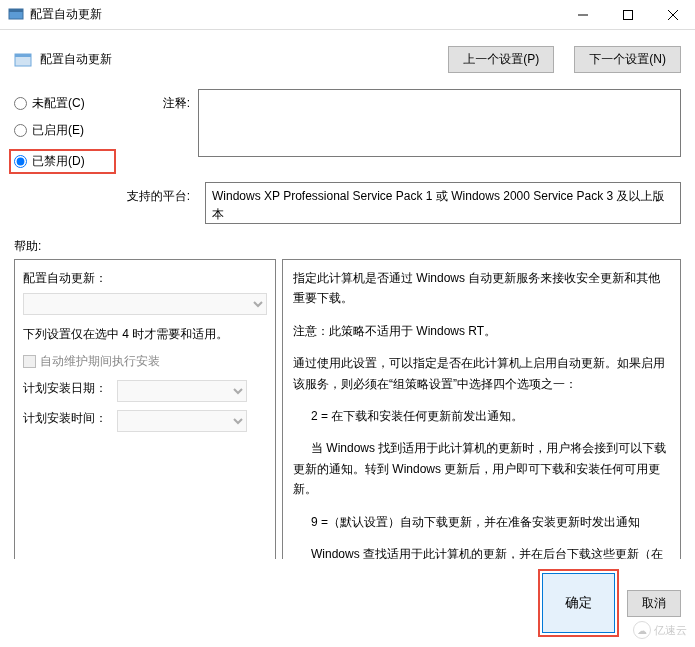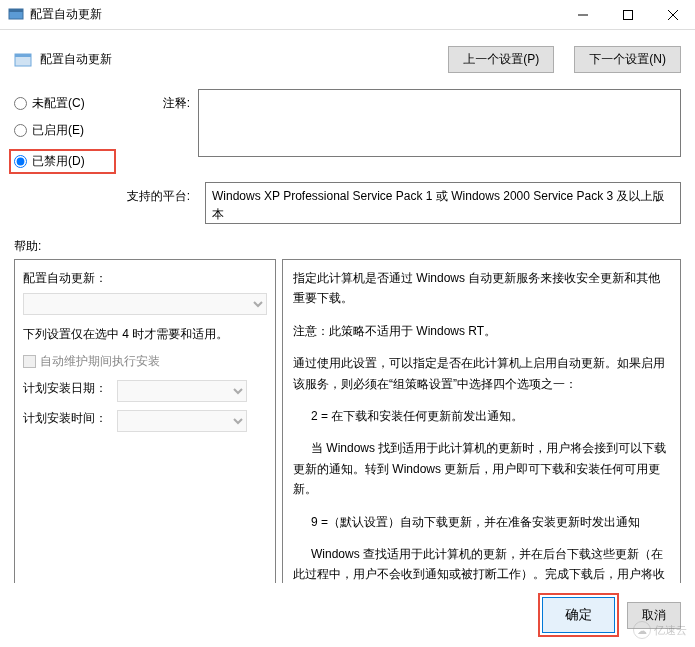--- a/index.html
+++ b/index.html
@@ -39,21 +39,21 @@
     .opt-check-row .chkbox { width: 13px; height: 13px; border: 1px solid #bdbdbd; background: #f0f0f0; margin-right: 4px; }
     .opt-row-inline { display: flex; align-items: flex-start; gap: 6px; margin-bottom: 8px; color: #000; }
     .opt-row-inline .lbl { width: 88px; }
 
     .help-panel { flex: 1; border: 1px solid #828282; height: 340px; padding: 8px 10px; background: #fff; overflow-y: auto; font-size: 12px; line-height: 1.7; }
     .help-panel p { margin-bottom: 12px; }
     .help-panel p.indent { text-indent: 1.5em; }
 
     .footer { position: absolute; left: 0; right: 0; bottom: 0; padding: 10px 14px; display: flex; justify-content: flex-end; align-items: center; gap: 8px; background: #fff; }
     .ok-btn-wrap { border: 2px solid #e74c3c; padding: 2px; }
-    .ok-btn { border: 1px solid #0078d7; background: #e5f1fb; padding: 8px 22px; cursor: pointer; }
+    .ok-btn { border: 1px solid #0078d7; background: #e5f1fb; padding: 20px 22px; cursor: pointer; }
 
     .watermark { position: absolute; right: 8px; bottom: 8px; opacity: .35; font-size: 11px; color: #666; display: flex; align-items: center; gap: 3px; }
     .wm-circle { width: 18px; height: 18px; border-radius: 50%; border: 1px solid #999; display: flex; align-items: center; justify-content: center; font-size: 10px;}
   </style>
 </head>
 <body>
 
 <div class="titlebar">
   <svg class="titlebar-icon" viewBox="0 0 16 16">
       <rect x="1" y="2" width="14" height="10" fill="#5b9bd5" stroke="#3a6fa0"></rect>

